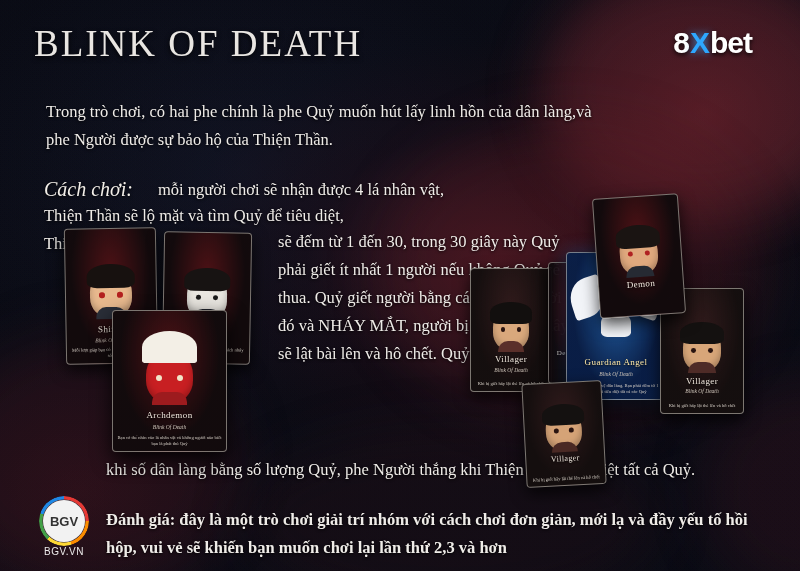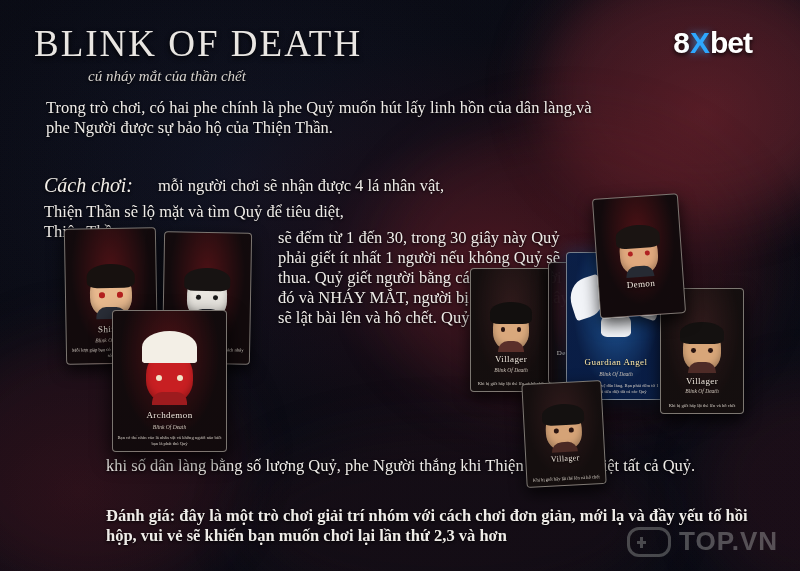--- a/index.html
+++ b/index.html
@@ -65,21 +65,21 @@
     text-shadow: 0 0 8px rgba(46,167,255,0.8);
   }
   .logo .lbet { color: #ffffff; text-shadow: 0 2px 4px rgba(0,0,0,0.8); }
 
   
   .para {
     position: absolute;
     color: #efece8;
     text-shadow: 0 1px 3px rgba(0,0,0,0.95);
     font-size: 16.5px;
-    line-height: 20px;
+    line-height: 28px;
   }
   #p-intro { left: 46px; top: 98px; width: 560px; }
   #p-how-label {
     left: 44px; top: 175px;
     font-size: 20px; font-style: italic; color: #f3efe9;
   }
   #p-how-1 { left: 158px; top: 176px; width: 450px; }
   #p-how-2 { left: 44px; top: 202px; width: 300px; }
   #p-col { left: 278px; top: 228px; width: 300px; }
   #p-wide { left: 106px; top: 456px; width: 620px; }
@@ -233,21 +233,20 @@
 
 <div id="stage">
 
   <div class="smoke s1"></div>
   <div class="smoke s2"></div>
   <div class="smoke s3"></div>
   <div class="smoke s4"></div>
   <div class="smoke s5"></div>
 
   <div class="title">BLINK OF DEATH</div>
-  <div class="subtitle">cú nháy mắt của thần chết</div>
 
   <div class="logo">
     <span class="l8">8</span>
     <span class="lx">X</span>
     <span class="lbet">bet</span>
   </div>
 
   <div class="para" id="p-intro">Trong trò chơi, có hai phe chính là phe Quỷ muốn hút lấy linh hồn của dân làng,và phe Người được sự bảo hộ của Thiện Thần.</div>
   <div class="para" id="p-how-label">Cách chơi:</div>
   <div class="para" id="p-how-1">mỗi người chơi sẽ nhận được 4 lá nhân vật,</div>
@@ -382,19 +381,22 @@
           <div class="eye l"></div>
           <div class="eye r"></div>
           <div class="body" style="background:#4a2924;"></div>
         </div>
       </div>
     </div>
     <div class="c-name" style="font-size:8px;">Villager</div>
     <div class="c-desc">Khi bị giết hãy lật thẻ lên và hô chết</div>
   </div>
 
-
-  <div class="watermark">
-    <div class="wm-pad"></div>
-    <div class="wm-text">TOP.VN</div>
-  </div>
+  <div class="bgv">
+    <div class="bgv-badge">
+      <div class="bgv-arc"></div>
+      <span>BGV</span>
+    </div>
+    <div class="bgv-text">BGV.VN</div>
+  </div>
+
 
 </div>
 
 </body></html>

